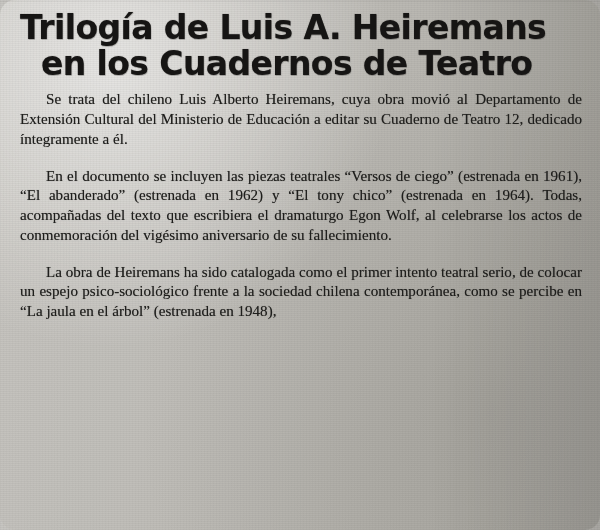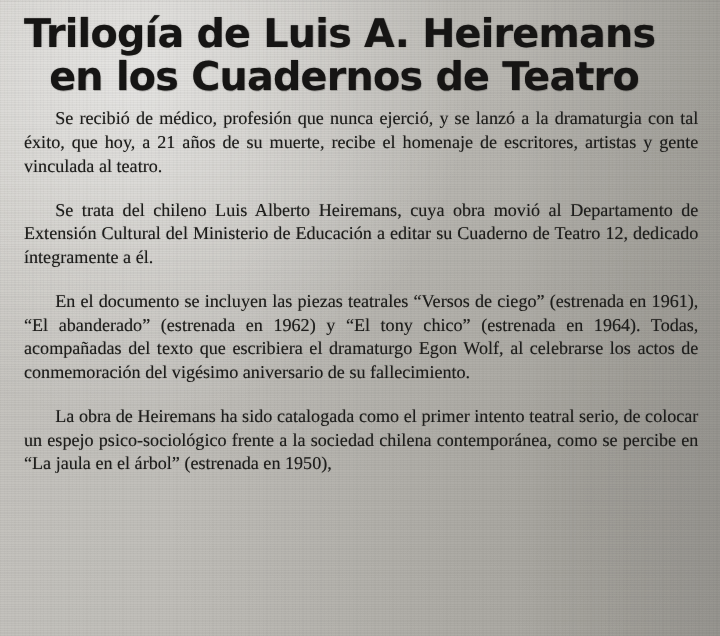--- a/index.html
+++ b/index.html
@@ -18,20 +18,21 @@
   #clipping {
     position: relative;
     width: 600px;
     height: 530px;
     box-sizing: border-box;
     background:
       radial-gradient(circle at 18% 12%, rgba(255,255,255,0.55) 0%, rgba(255,255,255,0) 42%),
       radial-gradient(circle at 82% 78%, rgba(120,118,112,0.22) 0%, rgba(120,118,112,0) 55%),
       linear-gradient(105deg, #c6c4bf 0%, #bfbdb8 35%, #b4b2ac 70%, #aeaca6 100%);
     filter: contrast(1.02);
+    border-radius: 15px;
   }
   
   #clipping::before {
     content: "";
     position: absolute;
     inset: 0;
     pointer-events: none;
     background-image:
       repeating-linear-gradient(0deg, rgba(0,0,0,0.035) 0px, rgba(0,0,0,0.035) 1px, rgba(255,255,255,0.02) 1px, rgba(255,255,255,0.02) 2px),
       repeating-linear-gradient(90deg, rgba(0,0,0,0.02) 0px, rgba(0,0,0,0.02) 1px, rgba(255,255,255,0.015) 1px, rgba(255,255,255,0.015) 3px);
@@ -110,21 +111,20 @@
 
 <div id="clipping">
   <div class="content">
 
     <h1 class="headline">
       <span>Trilogía de Luis A. Heiremans</span>
       <span class="line2">en los Cuadernos de Teatro</span>
     </h1>
 
     <div class="body-text">
-      <p>Se recibió de médico, profesión que nunca ejerció, y se lanzó a la dramaturgia con tal éxito, que hoy, a 21 años de su muerte, recibe el homenaje de escritores, artistas y gente vinculada al teatro.</p>
       <p>Se trata del chileno Luis Alberto Heiremans, cuya obra movió al Departamento de Extensión Cultural del Ministerio de Educación a editar su Cuaderno de Teatro 12, dedicado íntegramente a él.</p>
       <p>En el documento se incluyen las piezas teatrales “Versos de ciego” (estrenada en 1961), “El abanderado” (estrenada en 1962) y “El tony chico” (estrenada en 1964). Todas, acompañadas del texto que escribiera el dramaturgo Egon Wolf, al celebrarse los actos de conmemoración del vigésimo aniversario de su fallecimiento.</p>
-      <p>La obra de Heiremans ha sido catalogada como el primer intento teatral serio, de colocar un espejo psico-sociológico frente a la sociedad chilena contemporánea, como se percibe en “La jaula en el árbol” (estrenada en 1950),</p>
+      <p>La obra de Heiremans ha sido catalogada como el primer intento teatral serio, de colocar un espejo psico-sociológico frente a la sociedad chilena contemporánea, como se percibe en “La jaula en el árbol” (estrenada en 1948),</p>
     </div>
 
   </div>
   <div class="streaks"></div>
 </div>
 
 </body></html>

